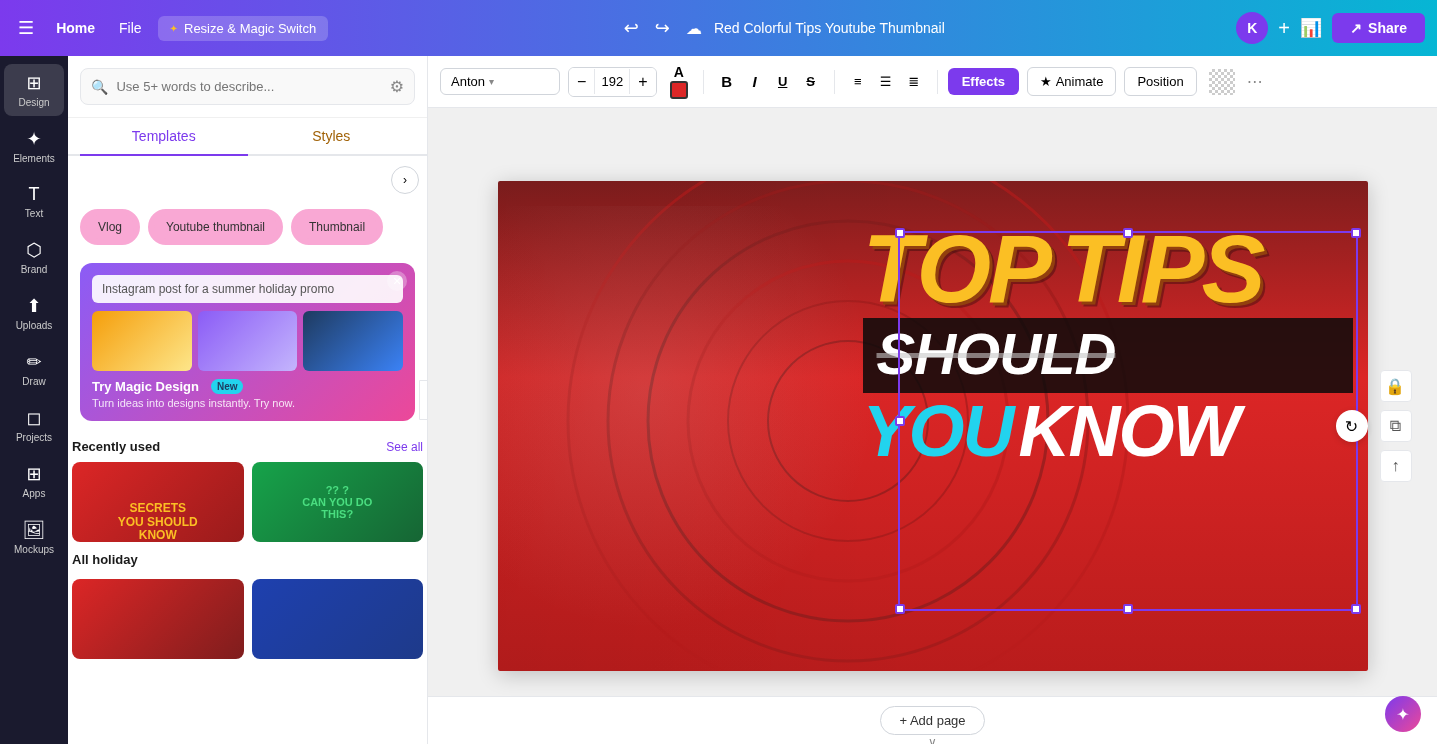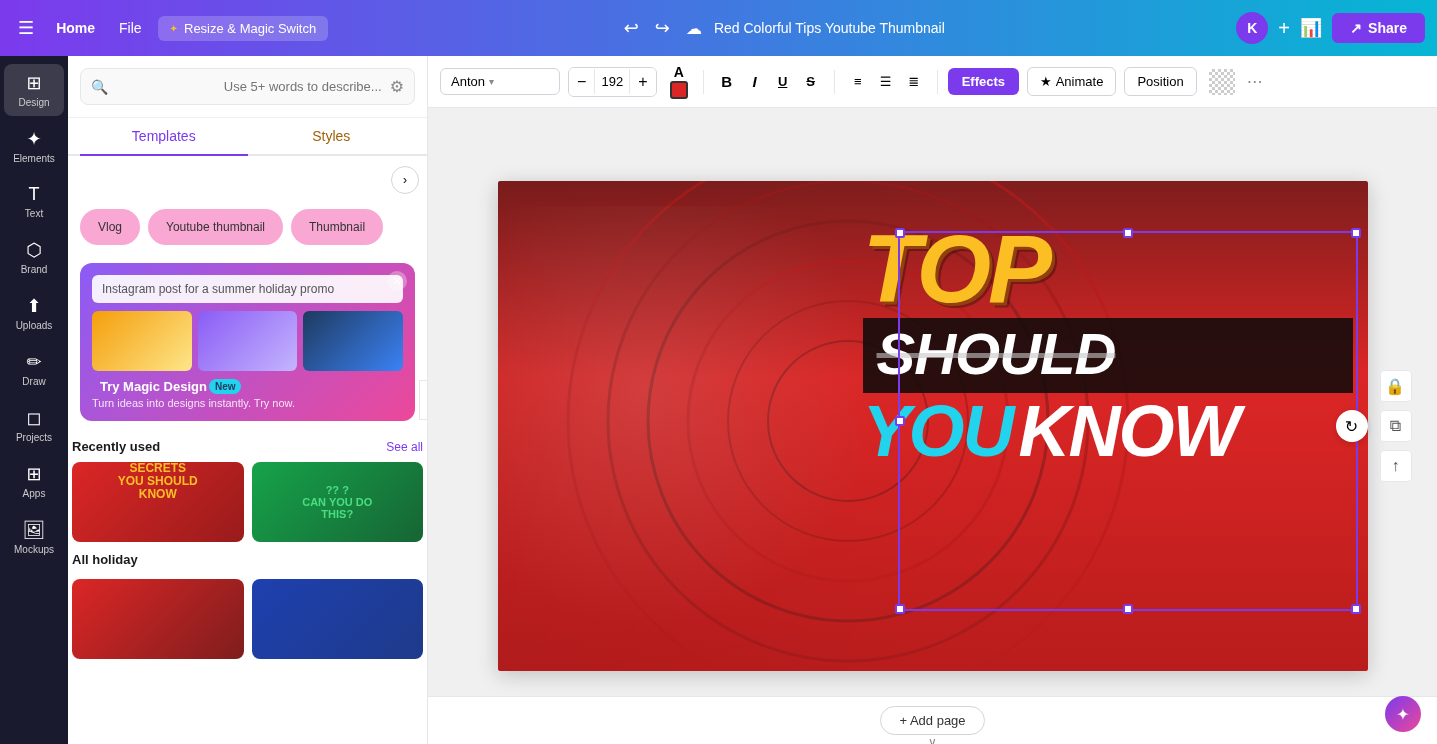--- a/index.html
+++ b/index.html
@@ -113,21 +113,20 @@
       padding: 8px 10px;
       background: #f9f9f9;
     }
     .panel-search-box input {
       border: none;
       background: transparent;
       font-size: 13px;
       color: #555;
       flex: 1;
       outline: none;
-      text-align: right;
     }
     .search-icon { color: #888; font-size: 14px; }
     .filter-icon { color: #888; font-size: 16px; cursor: pointer; }
 
     
     .panel-tabs {
       display: flex;
       border-bottom: 2px solid #e5e7eb;
       padding: 0 12px;
     }
@@ -224,21 +223,21 @@
     .magic-thumb {
       flex: 1;
       height: 60px;
       border-radius: 6px;
       background: #ccc;
       overflow: hidden;
     }
     .thumb-1 { background: linear-gradient(135deg, #f59e0b, #fde68a); }
     .thumb-2 { background: linear-gradient(135deg, #8b5cf6, #c4b5fd); }
     .thumb-3 { background: linear-gradient(135deg, #1e3a5f, #3b82f6); }
-    .magic-card-title { color: white; font-size: 13px; font-weight: 700; margin-top: 8px; display: flex; align-items: flex-start; gap: 2px; margin-left: 8px; }
+    .magic-card-title { color: white; font-size: 13px; font-weight: 700; margin-top: 8px; display: flex; align-items: flex-start; gap: 12px; }
     .new-badge { background: #22d3ee; color: #1e3a5f; font-size: 10px; font-weight: 700; padding: 2px 6px; border-radius: 10px; }
     .magic-card-desc { color: rgba(255,255,255,0.85); font-size: 11px; margin-top: 3px; }
 
     
     .panel-scroll {
       flex: 1;
       overflow-y: auto;
       padding: 0 4px 12px;
     }
     .panel-scroll::-webkit-scrollbar { width: 4px; }
@@ -261,21 +260,21 @@
     .thumb-card {
       border-radius: 8px;
       overflow: hidden;
       cursor: pointer;
       height: 80px;
       position: relative;
     }
     .thumb-card-1 {
       background: linear-gradient(135deg, #dc2626, #991b1b);
       display: flex;
-      align-items: flex-start;
+      align-items: flex-end;
       justify-content: center;
     }
     .thumb-card-2 {
       background: linear-gradient(135deg, #16a34a, #166534);
       display: flex;
       align-items: center;
       justify-content: center;
     }
     .thumb-text-1 { color: #fbbf24; font-size: 12px; font-weight: 900; text-align: center; line-height: 1.1; }
     .thumb-text-2 { color: #4ade80; font-size: 11px; font-weight: 900; text-align: center; line-height: 1.1; }
@@ -781,20 +780,21 @@
           </svg>
 
           <div style="position:absolute;left:0;bottom:0;width:420px;height:100%;background:linear-gradient(90deg,rgba(0,0,0,0.05) 0%,transparent 100%);display:flex;align-items:flex-end;">
 
             <div style="width:100%;height:95%;background:radial-gradient(ellipse at 35% 40%, rgba(200,200,200,0.15) 0%, transparent 60%);"></div>
           </div>
 
           <div class="canvas-text-overlay">
             <div class="line1">
               <span class="word-top">TOP</span>
+              <span class="word-tips">TIPS</span>
             </div>
             <div class="line2">
               <span class="word-should">SHOULD</span>
             </div>
             <div class="line3">
               <span class="word-you">YOU</span>
               <span class="word-know">KNOW</span>
             </div>
           </div>
 

